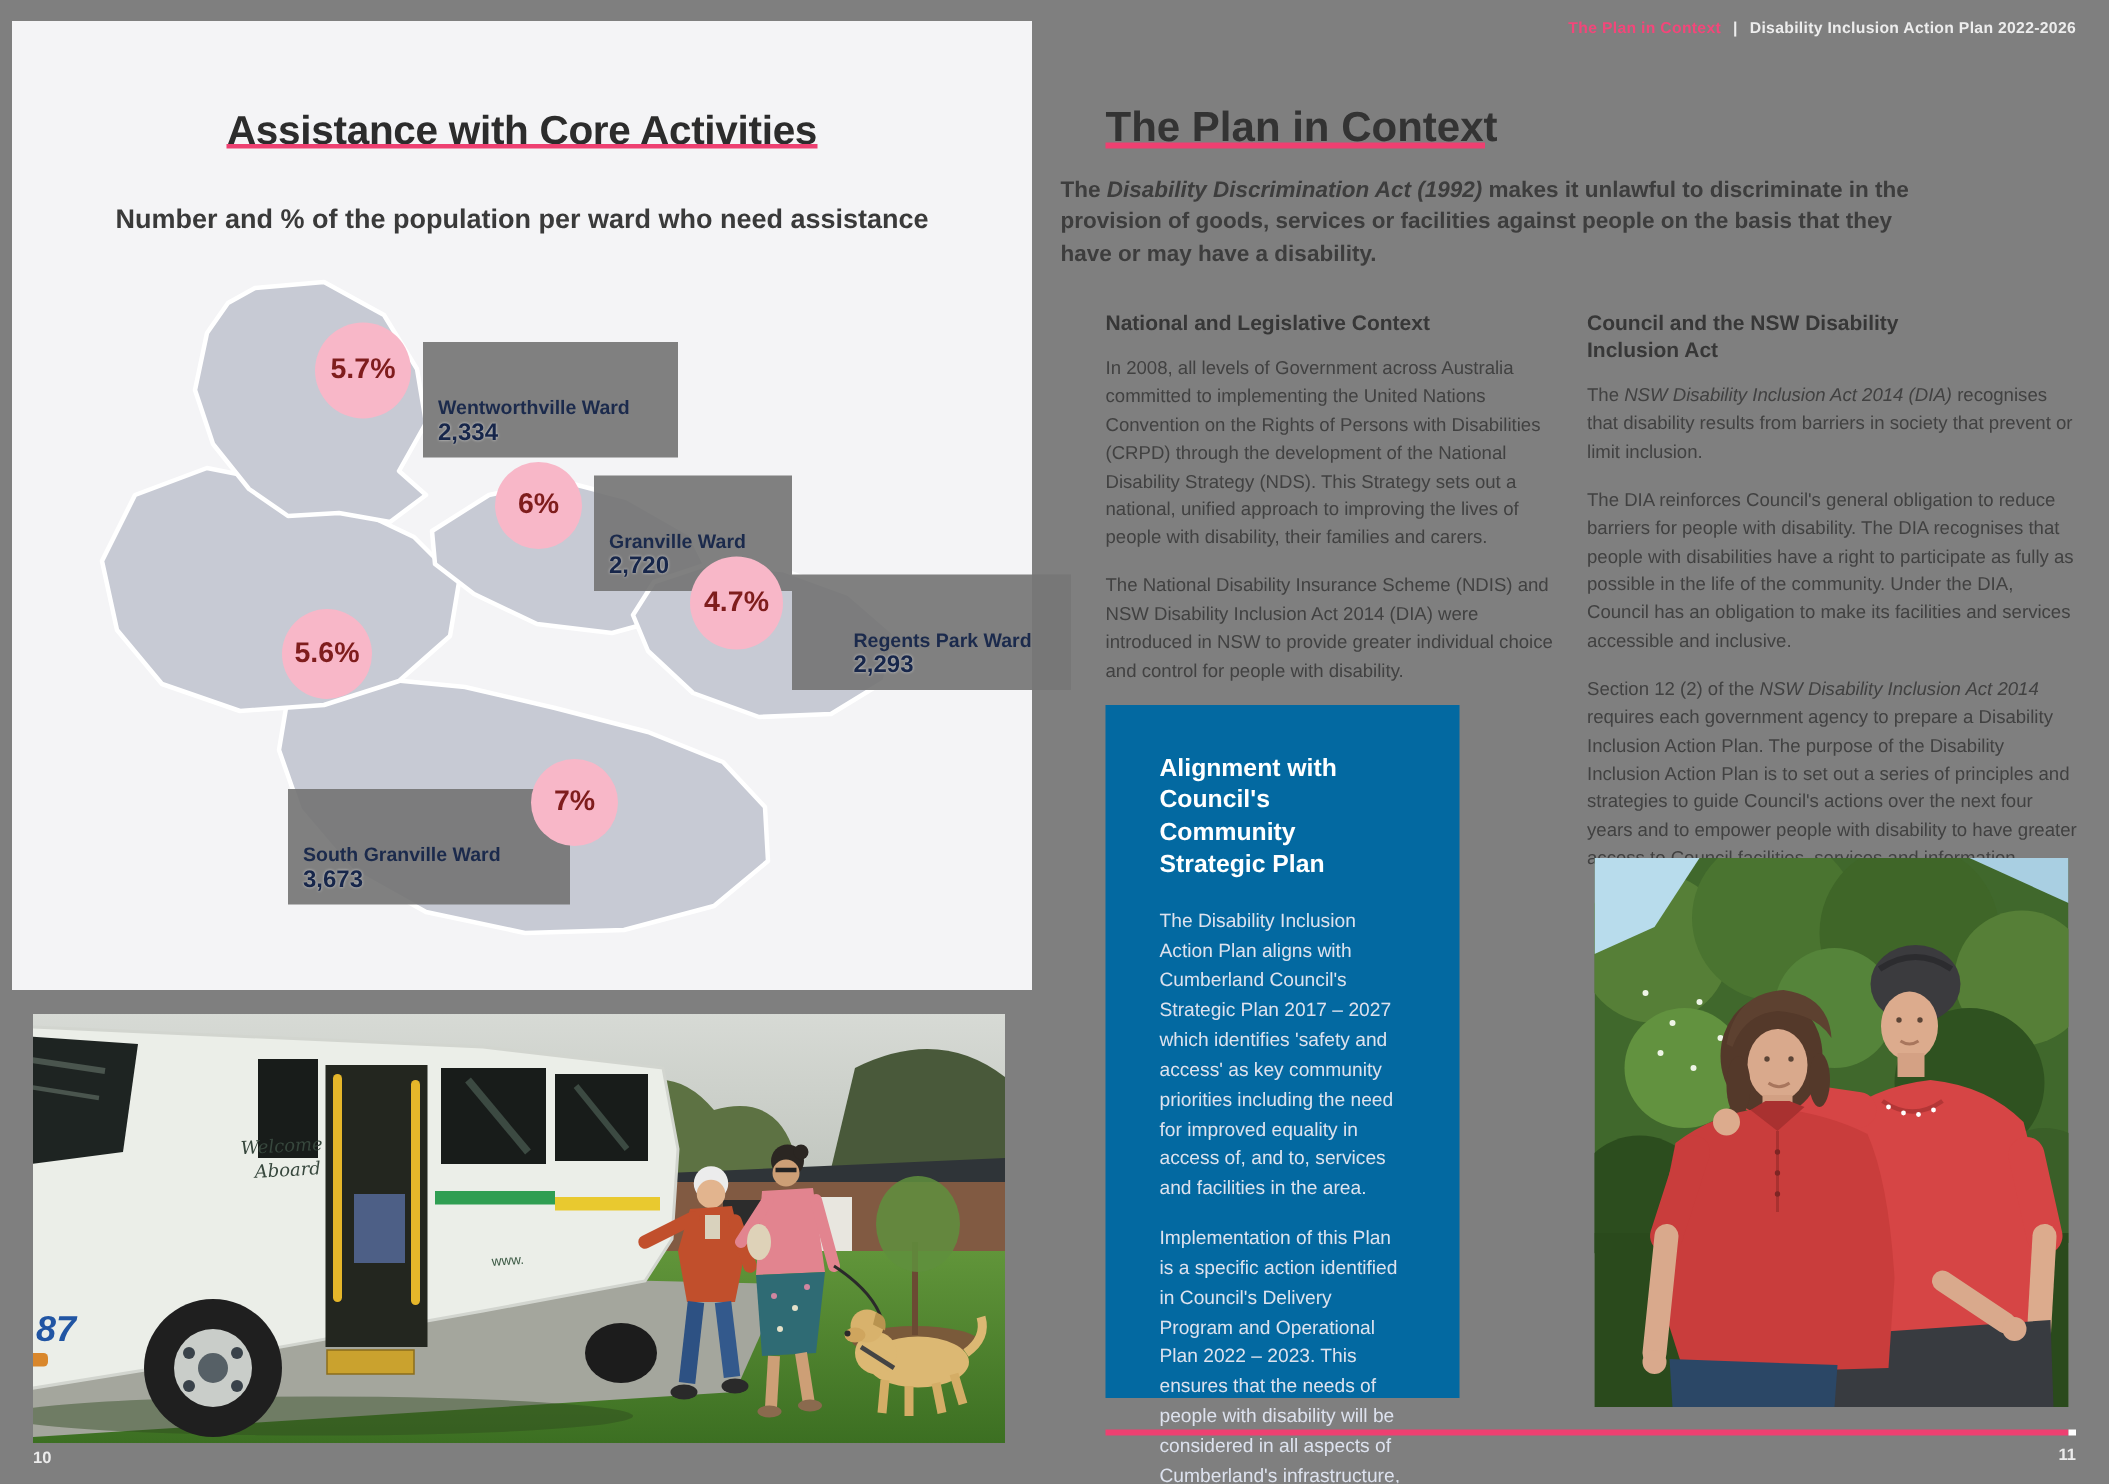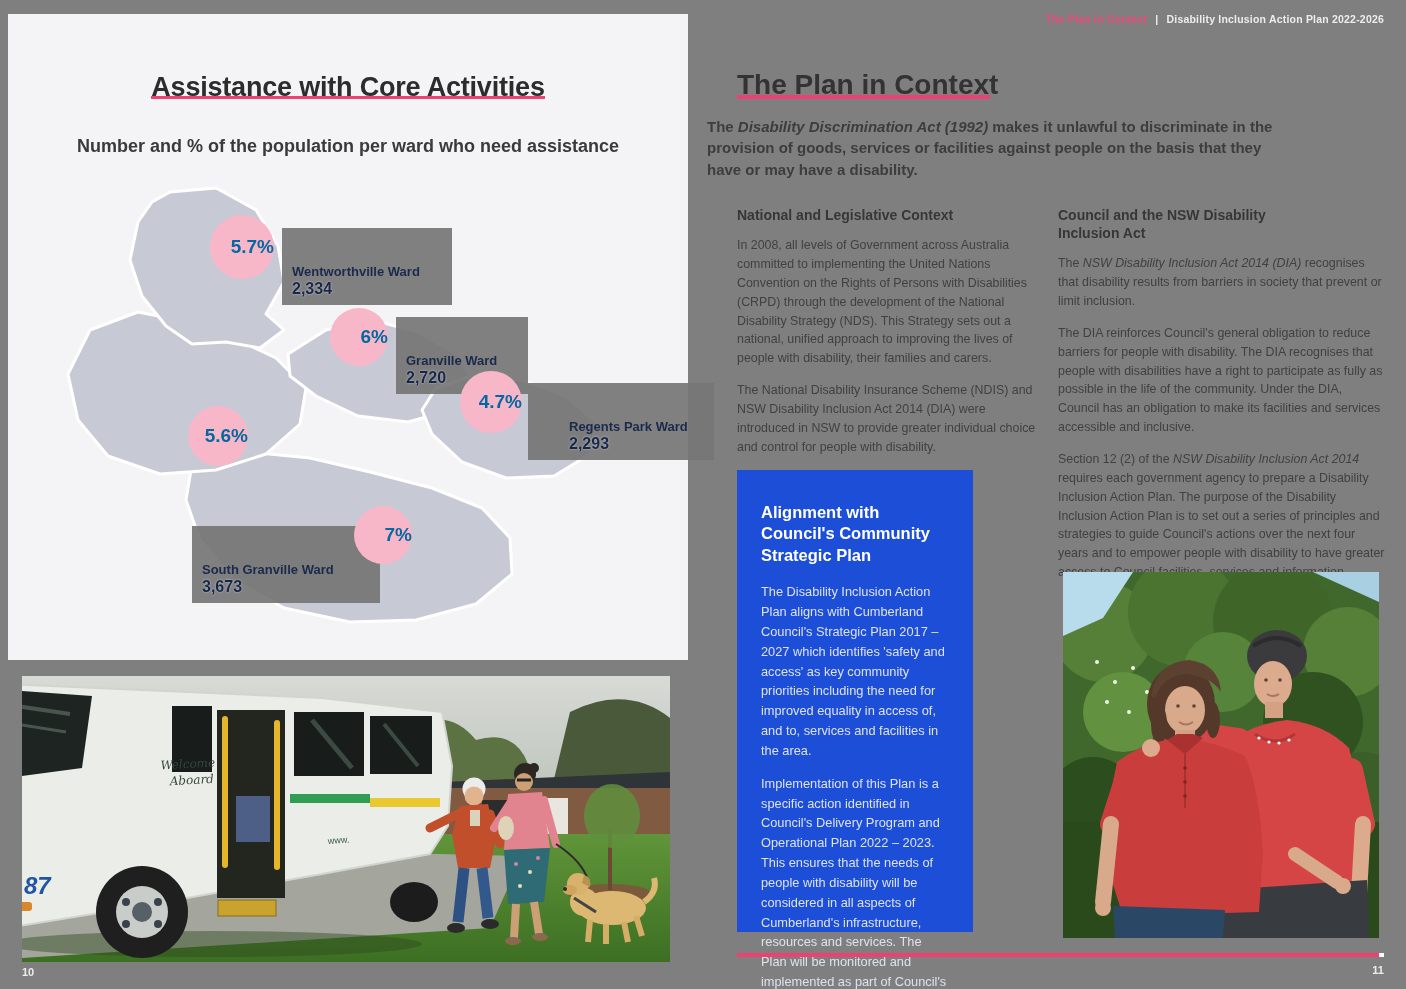--- a/index.html
+++ b/index.html
@@ -7,22 +7,22 @@
           font-family:"Liberation Sans",sans-serif;}
   
   .left-panel{position:absolute;left:8px;top:14px;width:680px;height:646px;background:#f4f4f6;}
   .lp-title{position:absolute;top:40px;left:0;right:0;text-align:center;font-size:27px;
             font-weight:bold;color:#2c2c2c;letter-spacing:-.2px;}
   .lp-underline{position:absolute;top:82px;left:50%;transform:translateX(-50%);
                 width:394px;height:3px;background:#ee4071;}
   .lp-subtitle{position:absolute;top:107px;left:0;right:0;text-align:center;font-size:18px;
                font-weight:bold;color:#3a3a3a;}
   .ward-map{position:absolute;left:12px;top:150px;width:656px;height:480px;}
-  .pct{position:absolute;border-radius:50%;background:#f8b7c8;color:#0369a1;font-weight:bold;
-       display:flex;align-items:center;justify-content:flex-end;font-size:19px;z-index:3;}
+  .pct{position:absolute;border-radius:50%;background:#f8b7c8;color:#7f1d1d;font-weight:bold;
+       display:flex;align-items:center;justify-content:center;font-size:19px;z-index:3;}
   .wl{position:absolute;background:rgba(118,118,118,.93);padding:4px 10px 6px;z-index:2;}
   .wl .n{font-size:13px;font-weight:bold;color:#1b2a4c;line-height:1.25;margin-top:32px;}
   .wl .v{font-size:16px;font-weight:bold;color:#17264a;line-height:1.15;
          text-shadow:0 0 2px rgba(255,255,255,.65);}
   .photo{position:absolute;margin:0;}
   .photo svg{display:block;}
   .pn{position:absolute;font-size:11px;font-weight:bold;color:#ececec;}
   .pn-left{left:22px;top:966px;}
   .pn-right{right:22px;top:964px;}
   
@@ -35,22 +35,22 @@
   .rp-intro{position:absolute;left:707px;top:116px;width:584px;font-size:15px;font-weight:bold;
             color:#3d3d3d;line-height:1.42;margin:0;}
   .rp-intro em{font-style:italic;}
   .col{position:absolute;top:206px;color:#414141;}
   .col h3{font-size:14px;font-weight:bold;color:#373737;margin:0 0 12px;line-height:1.3;}
   .col p{font-size:12.4px;line-height:1.52;margin:0 0 13px;}
   .col em{font-style:italic;}
   .col1{left:737px;width:300px;}
   .col2{left:1058px;width:327px;}
   .col2 h3{width:250px;}
-  .callout{position:absolute;left:737px;top:470px;width:236px;height:462px;background:#1d4ed8;
-           box-sizing:border-box;padding:32px 24px;}
+  .callout{position:absolute;left:737px;top:470px;width:236px;height:462px;background:#0369a1;
+           box-sizing:border-box;padding:32px 36px;}
   .callout h2{color:#ffffff;font-size:16.5px;font-weight:bold;line-height:1.3;margin:0 0 16px;}
   .callout p{color:#dde2ee;font-size:12.8px;line-height:1.55;margin:0 0 13px;}
   .rp-rule{position:absolute;left:737px;top:953px;width:642px;height:4px;background:#ee4071;}
   .rp-rule-cap{position:absolute;left:1379px;top:953px;width:5px;height:4px;background:#ffffff;}
 </style>
 </head>
 <body>
 
 <div class="spread">
 

